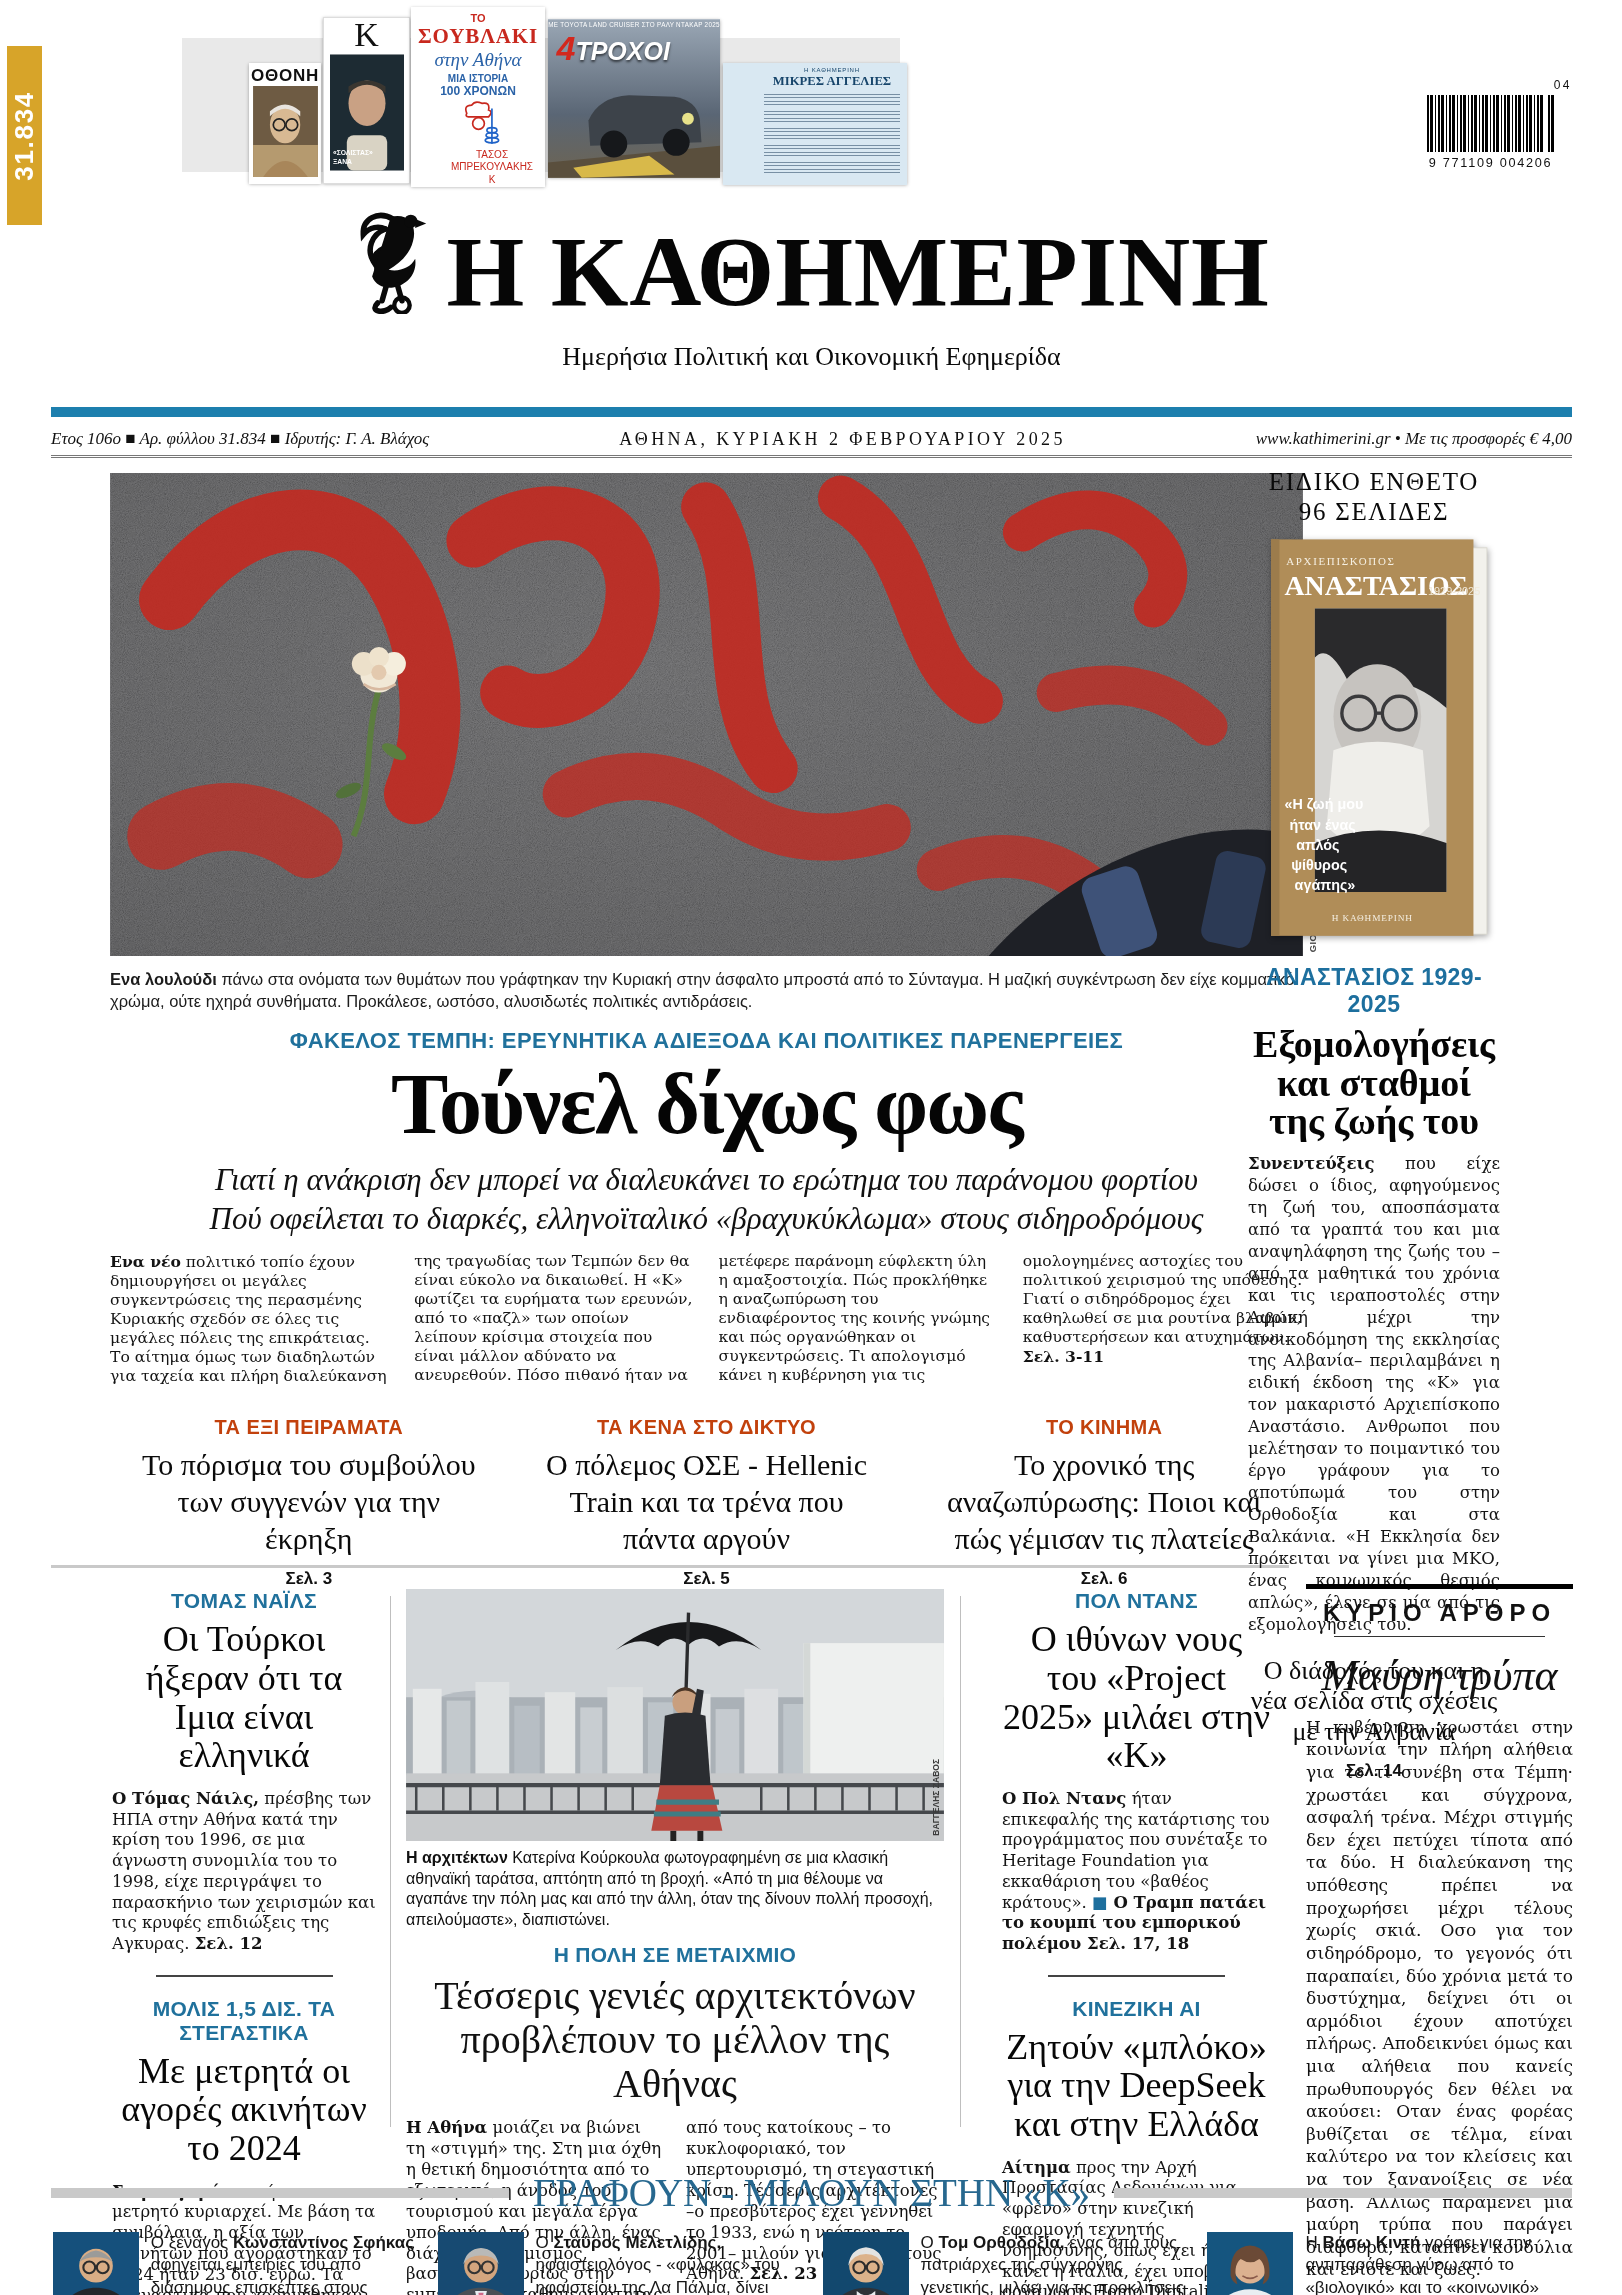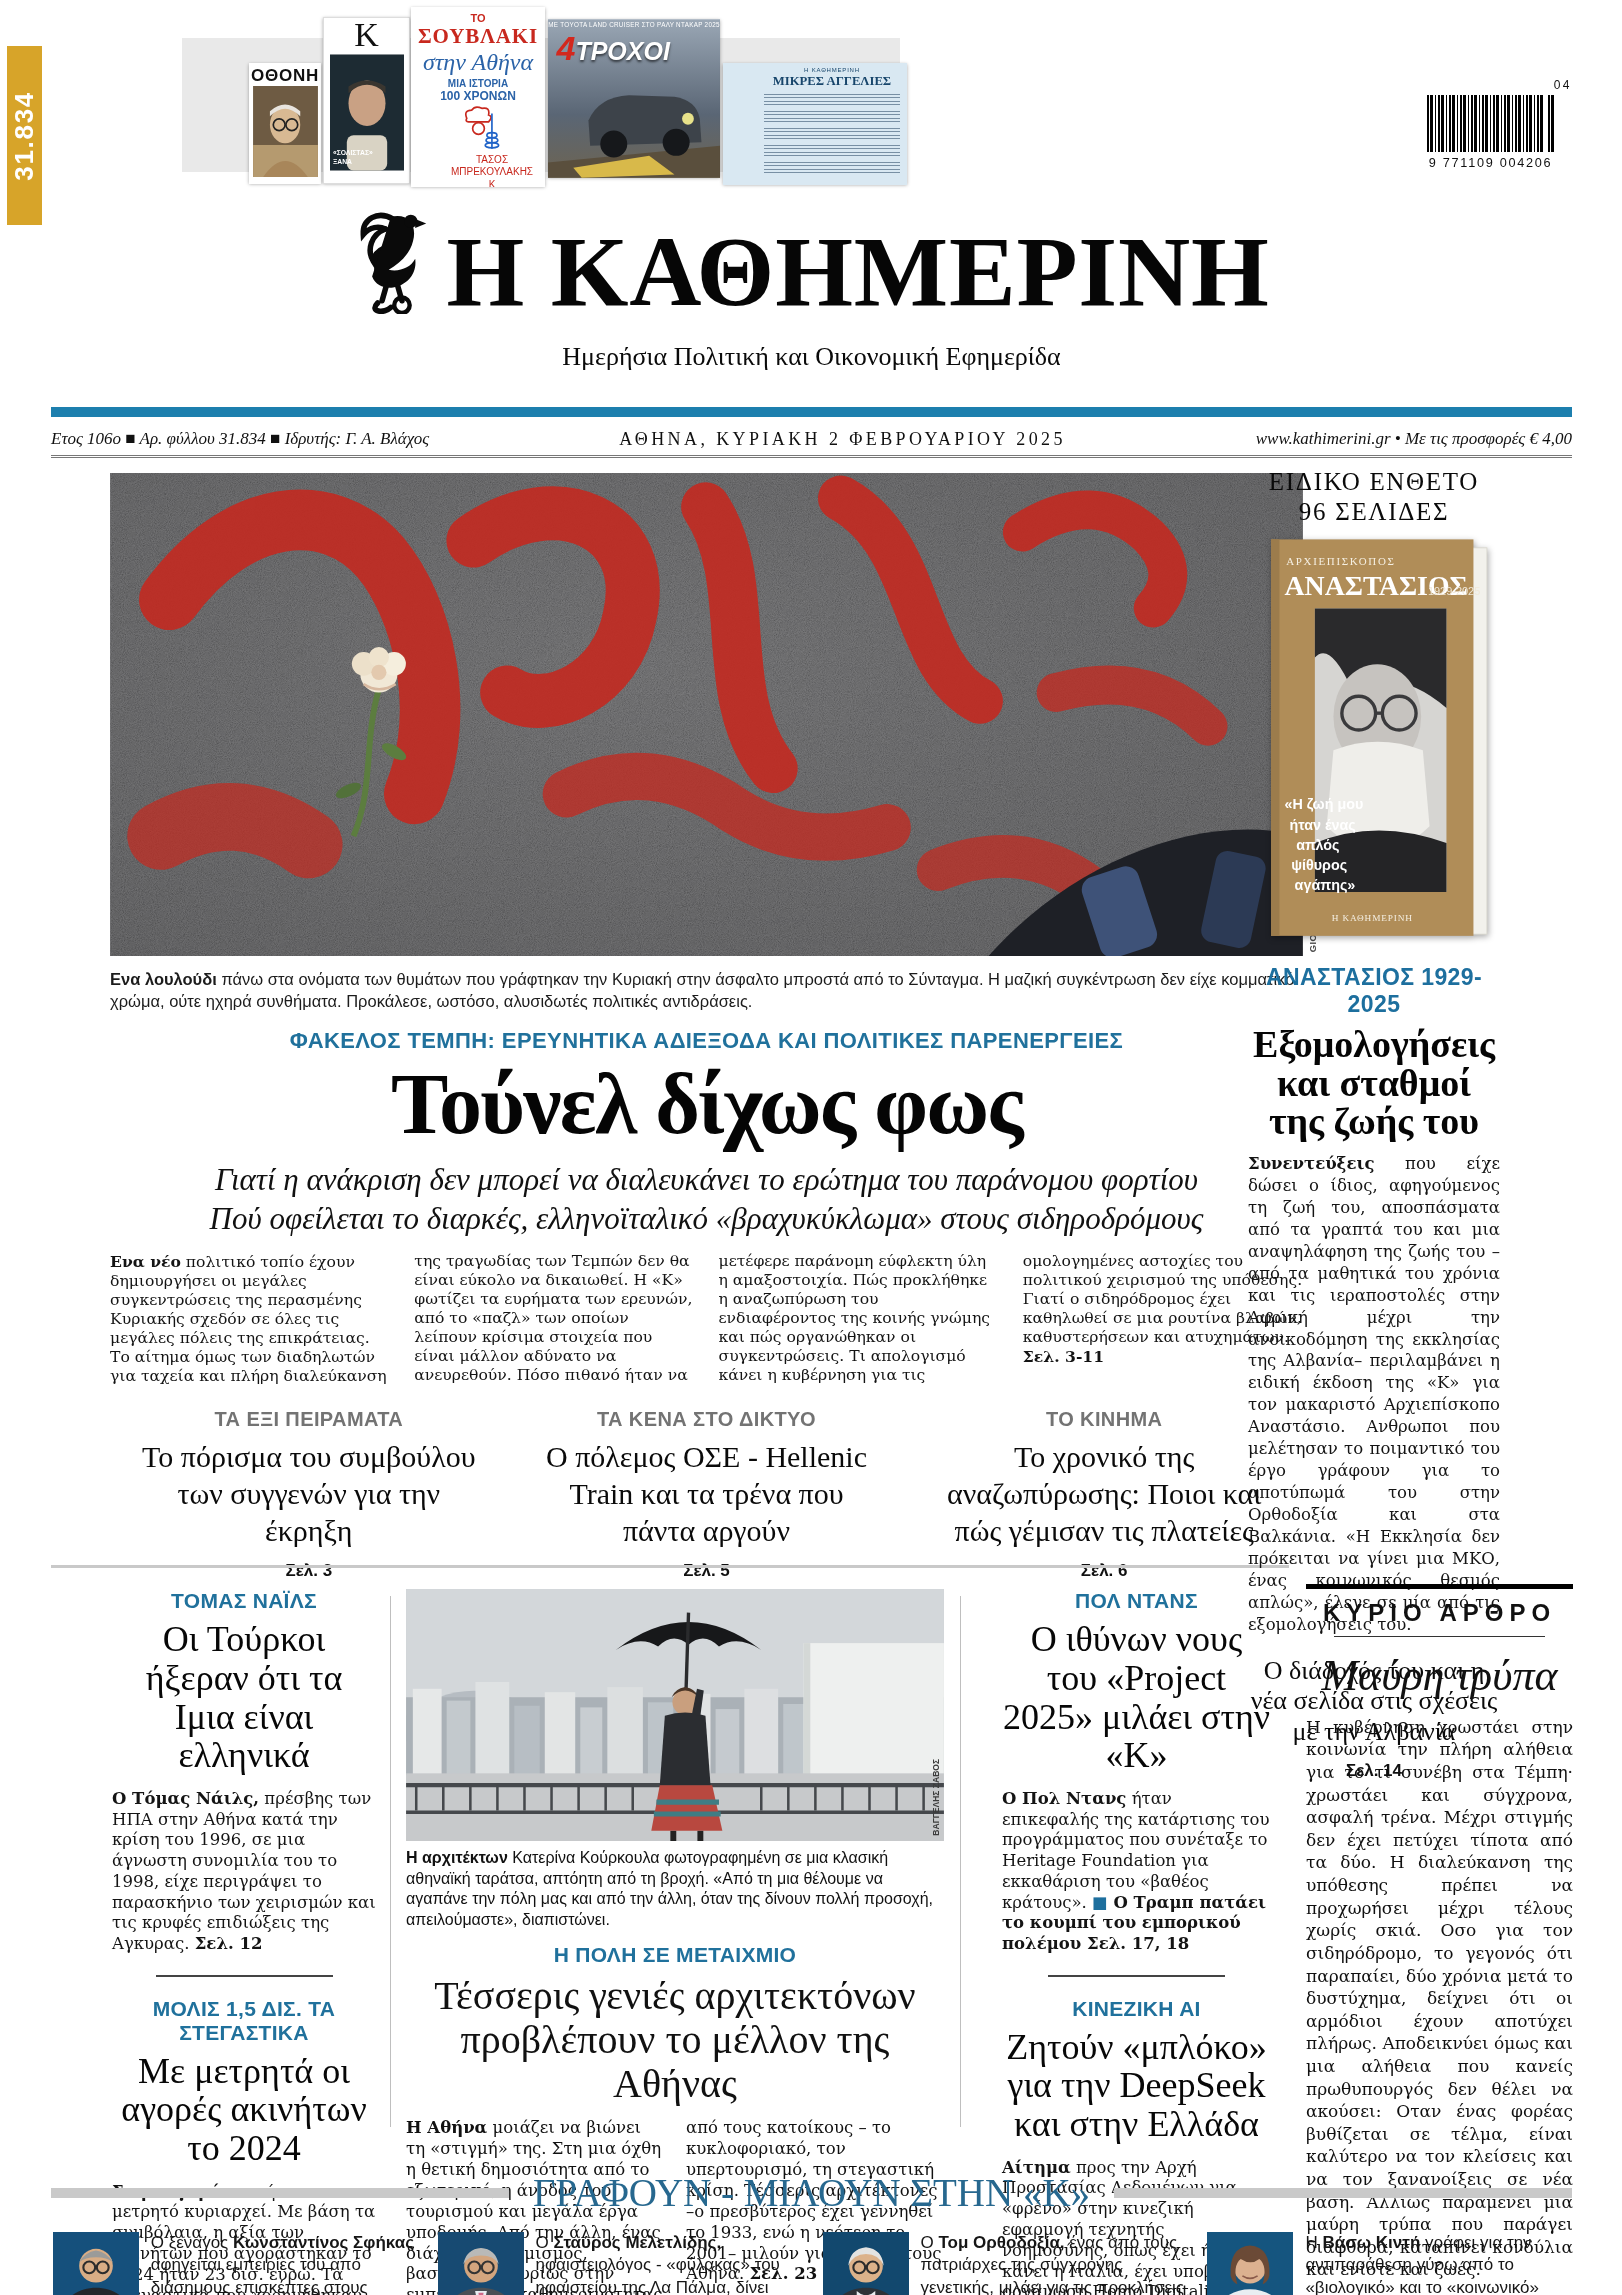--- a/index.html
+++ b/index.html
@@ -15,21 +15,21 @@
   .cover{box-shadow:0 0.8px 3.4px rgba(0,0,0,.35);overflow:hidden;background:#fff;}
   .cover-othoni{left:249px;top:63px;width:72px;height:118px;padding-top:3.4px;text-align:center;}
   .cover-othoni .t{font-weight:bold;font-size:17px;letter-spacing:0.8px;}
   .cover-kmag{left:323px;top:17px;width:85px;height:165px;text-align:center;border:0.8px solid #ddd;}
   .cover-kmag .k{font-family:"Liberation Serif",serif;font-size:34px;line-height:34px;}
   .cover-kmag .ph{position:relative;width:74px;height:117px;margin:1.7px auto 0;}
   .cover-kmag .cap{position:absolute;left:3.4px;bottom:5px;color:#fff;font-size:6.8px;font-weight:bold;text-align:left;line-height:1.2;}
   .cover-souvlaki{left:411px;top:6.8px;width:134px;height:175px;text-align:center;padding-top:5px;}
   .cover-souvlaki .to{color:#c8281e;font-weight:bold;font-size:11px;}
   .cover-souvlaki .big{color:#c8281e;font-family:"Liberation Serif",serif;font-weight:bold;font-size:21px;letter-spacing:0.8px;}
-  .cover-souvlaki .scr{color:#2b63a8;font-family:"Liberation Serif",serif;font-style:italic;font-size:24px;}
+  .cover-souvlaki .scr{color:#2b63a8;font-family:"Liberation Serif",serif;font-style:italic;font-size:19px;}
   .cover-souvlaki .l1{color:#2b63a8;font-weight:bold;font-size:10px;margin-top:2.5px;}
   .cover-souvlaki .l2{color:#2b63a8;font-weight:bold;font-size:12px;}
   .cover-souvlaki .auth{color:#c8281e;font-weight:normal;font-size:10px;line-height:1.25;margin-top:1.7px;margin-left:28px;}
   .cover-souvlaki .chef{display:flex;justify-content:center;margin-top:1.7px;}
   .cover-trohoi{left:548px;top:18.6px;width:172px;height:159px;position:absolute;}
   .cover-trohoi .topline{position:absolute;left:0;right:0;top:2.5px;color:#fff;font-size:6.3px;text-align:center;letter-spacing:0.3px;}
   .cover-trohoi .title{position:absolute;left:8.5px;top:10px;font-style:italic;font-weight:bold;}
   .cover-trohoi .four{color:#d3281e;font-size:34px;}
   .cover-trohoi .word{color:#fff;font-size:25px;text-shadow:0 1.7px 2.5px rgba(0,0,0,.6);}
   .cover-mikres{left:723px;top:63px;width:150px;height:118px;background:#d9e8f2;text-align:center;padding-top:4.2px;padding-left:34px;}
@@ -61,21 +61,21 @@
   .caption{margin-top:13px;font-size:16.5px;line-height:1.32;color:#1c1c1c;width:1193px;}
   .b{font-weight:bold;}
   .kicker{color:#20719c;font-weight:bold;font-size:22px;letter-spacing:0.4px;text-align:center;margin-top:15px;}
   .lead-headline{font-family:"Liberation Serif",serif;font-weight:bold;font-size:86px;letter-spacing:-1.7px;
      text-align:center;margin-top:5px;line-height:1.05;color:#050505;}
   .lead-deck{font-family:"Liberation Serif",serif;font-style:italic;font-size:31px;text-align:center;line-height:1.25;margin-top:12px;}
   .lead-body{margin-top:13.5px;column-count:4;column-gap:24px;font-family:"DejaVu Serif",serif;
      font-size:15.6px;line-height:1.22;text-align:left;color:#141414;}
   .teasers{display:flex;margin-top:22px;}
   .teaser{flex:1;text-align:center;padding:0 25px;}
-  .teaser .kicker{font-size:20px;margin-top:0;color:#737373;text-align:center;}
+  .teaser .kicker{font-size:20px;margin-top:8px;color:#c2410c;text-align:center;}
   .teaser .t-title{font-family:"Liberation Serif",serif;font-size:30px;line-height:1.22;margin-top:8.5px;color:#0a0a0a;}
   .teaser .t-page{font-weight:bold;font-size:17px;margin-top:12px;}
   .main-divider{left:51px;top:1565px;width:1238px;height:2.5px;background:#c9c9c9;}
   
   .sidebar{left:1248px;top:467px;width:252px;text-align:center;}
   .insert-label{font-family:"Liberation Serif",serif;font-size:25px;letter-spacing:1.7px;line-height:1.2;color:#0a0a0a;}
   .book{position:relative;width:266px;height:404px;margin:12px auto 0;filter:drop-shadow(1.7px 2.5px 3.4px rgba(0,0,0,.35));}
   .sb-label{color:#1d6f9e;font-weight:bold;font-size:23px;margin-top:21px;letter-spacing:0.4px;}
   .sb-headline{font-family:"Liberation Serif",serif;font-weight:bold;font-size:38px;line-height:1.02;margin-top:6.8px;color:#050505;}
   .sb-body{margin-top:12px;font-family:"DejaVu Serif",serif;font-size:16.5px;line-height:1.33;text-align:justify;color:#141414;}

